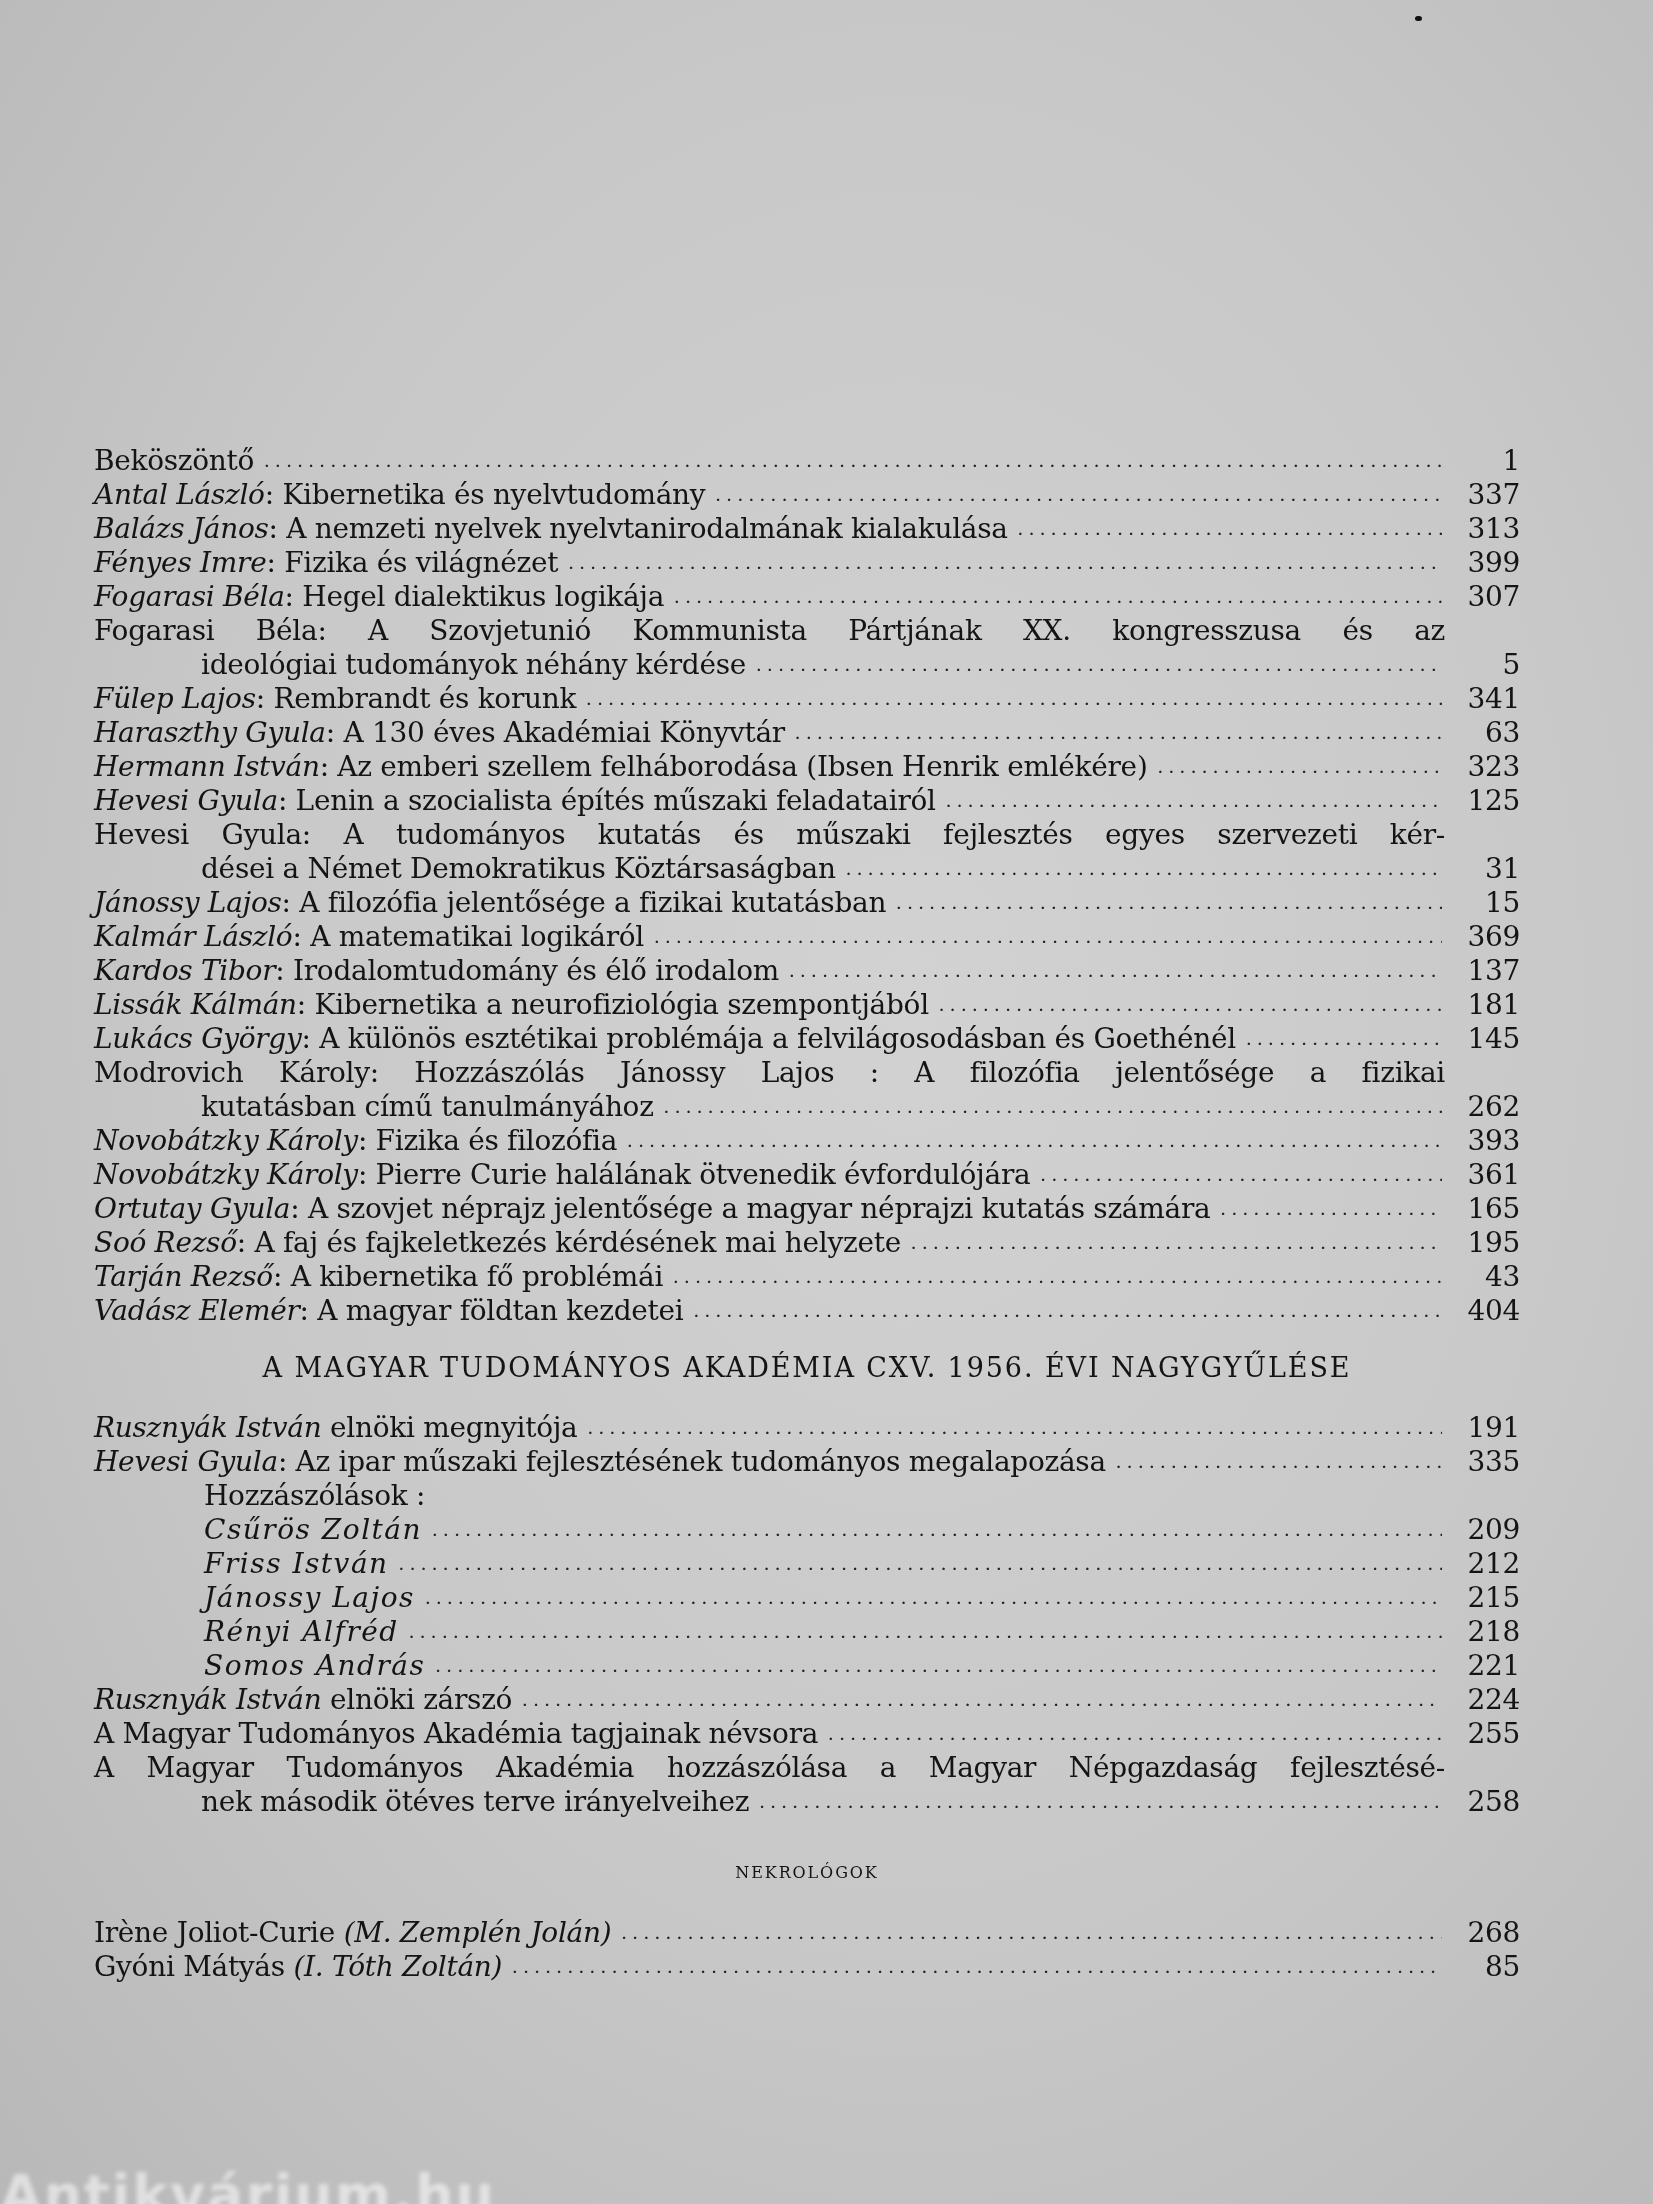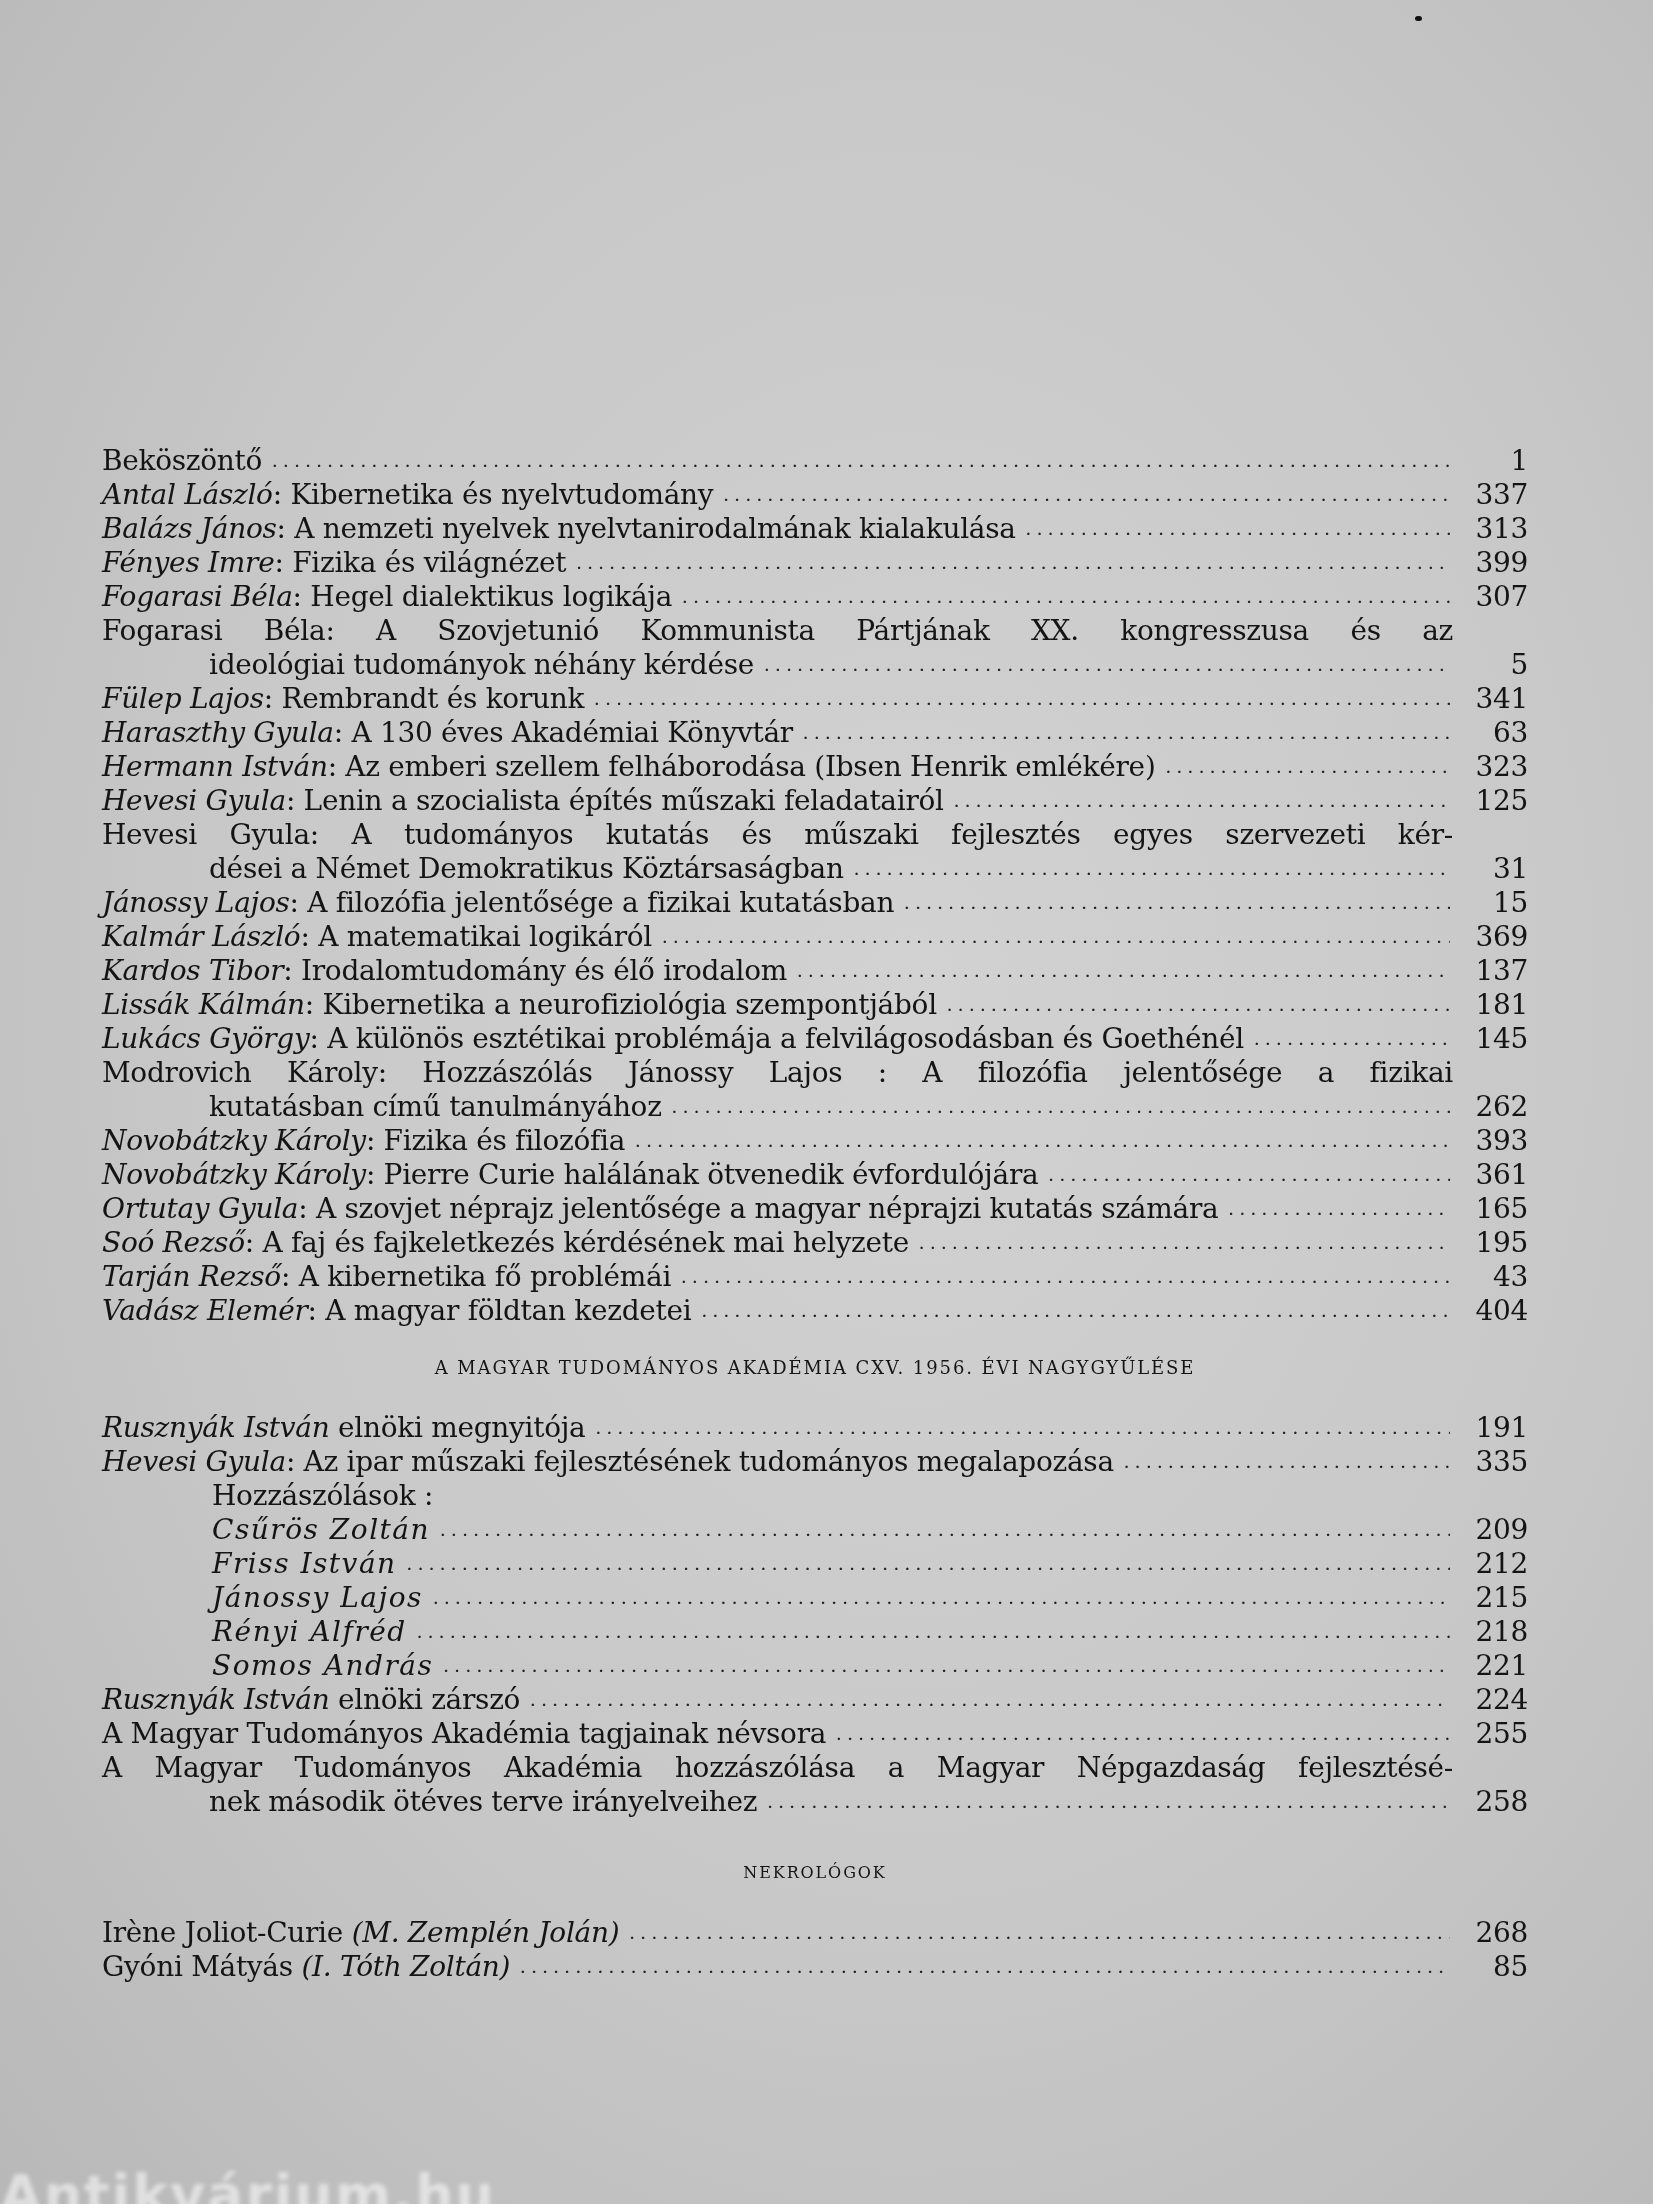--- a/index.html
+++ b/index.html
@@ -3,21 +3,21 @@
 <meta charset="utf-8">
 <style>
   html, body { margin: 0; padding: 0; }
   body {
     width: 1654px; height: 2205px; overflow: hidden;
     background: radial-gradient(ellipse at 55% 45%, #d2d2d2 0%, #c8c8c8 55%, #b8b8b8 100%);
     font-family: "DejaVu Serif", "Liberation Serif", serif;
     color: #141414;
     position: relative;
   }
-  .page { position: absolute; left: 102px; top: 444px; width: 1426px; }
+  .page { position: absolute; left: 94px; top: 444px; width: 1426px; }
   .entry {
     display: flex; align-items: flex-end;
     font-size: 28px; line-height: 34px;
     white-space: nowrap;
     letter-spacing: -0.3px;
   }
   .entry .txt { flex: 0 0 auto; }
   .entry .author { font-style: italic; }
   .entry .dots {
     flex: 1 1 auto; overflow: hidden; margin: 0 7.8px 0 9.7px;
@@ -26,21 +26,21 @@
   }
   .entry .dots::before {
     content: "..................................................................................................................................................................................................................";
   }
   .entry .pg { flex: 0 0 auto; width: 70px; text-align: right; }
   .multi { font-size: 28px; line-height: 34px; letter-spacing: -0.3px; }
   .multi .first { white-space: nowrap; text-align: justify; text-align-last: justify; width: 1351px; }
   .indent { padding-left: 107px; }
   .sub { padding-left: 110px; }
   .heading {
-    text-align: center; font-size: 18px; letter-spacing: 1.9px;
+    text-align: center; font-size: 27px; letter-spacing: 1.9px;
     font-variant: small-caps; text-transform: uppercase;
     margin: 25px 0 29px 0; line-height: 29px;
   }
   .heading.small { font-size: 16px; margin: 39px 0 29px 0; }
   .watermark {
     position: absolute; left: 0; bottom: -21.3px;
     font-family: "DejaVu Sans", sans-serif; font-weight: bold;
     font-size: 54px; color: rgba(255,255,255,0.55);
     filter: blur(1.9px); letter-spacing: 1.9px;
   }

